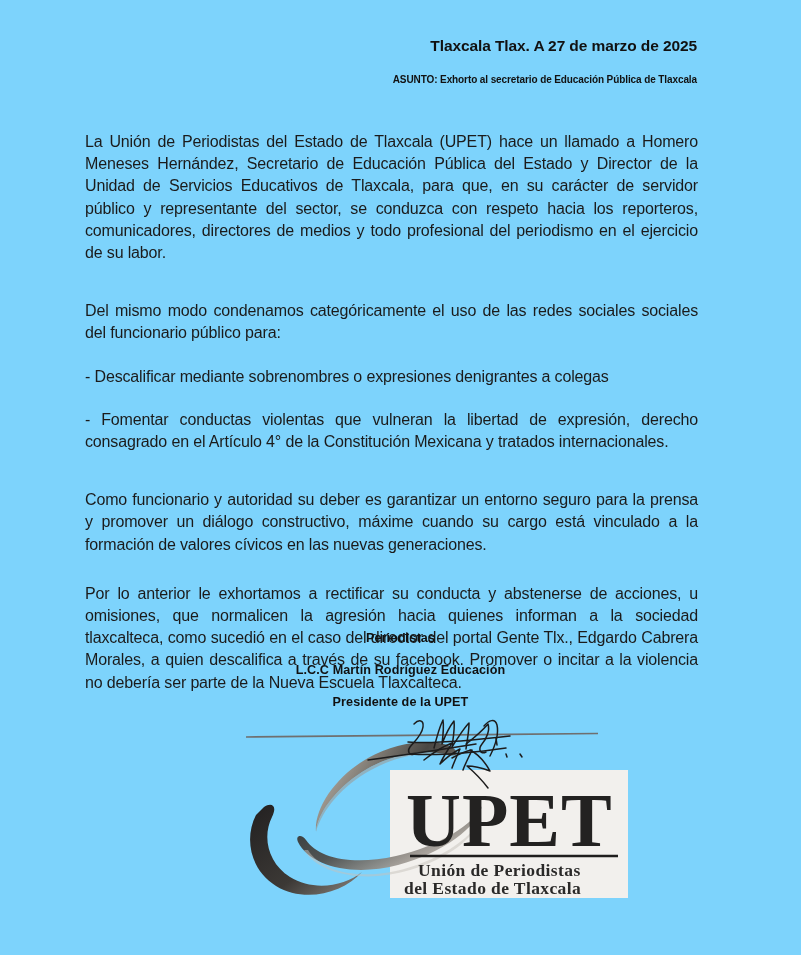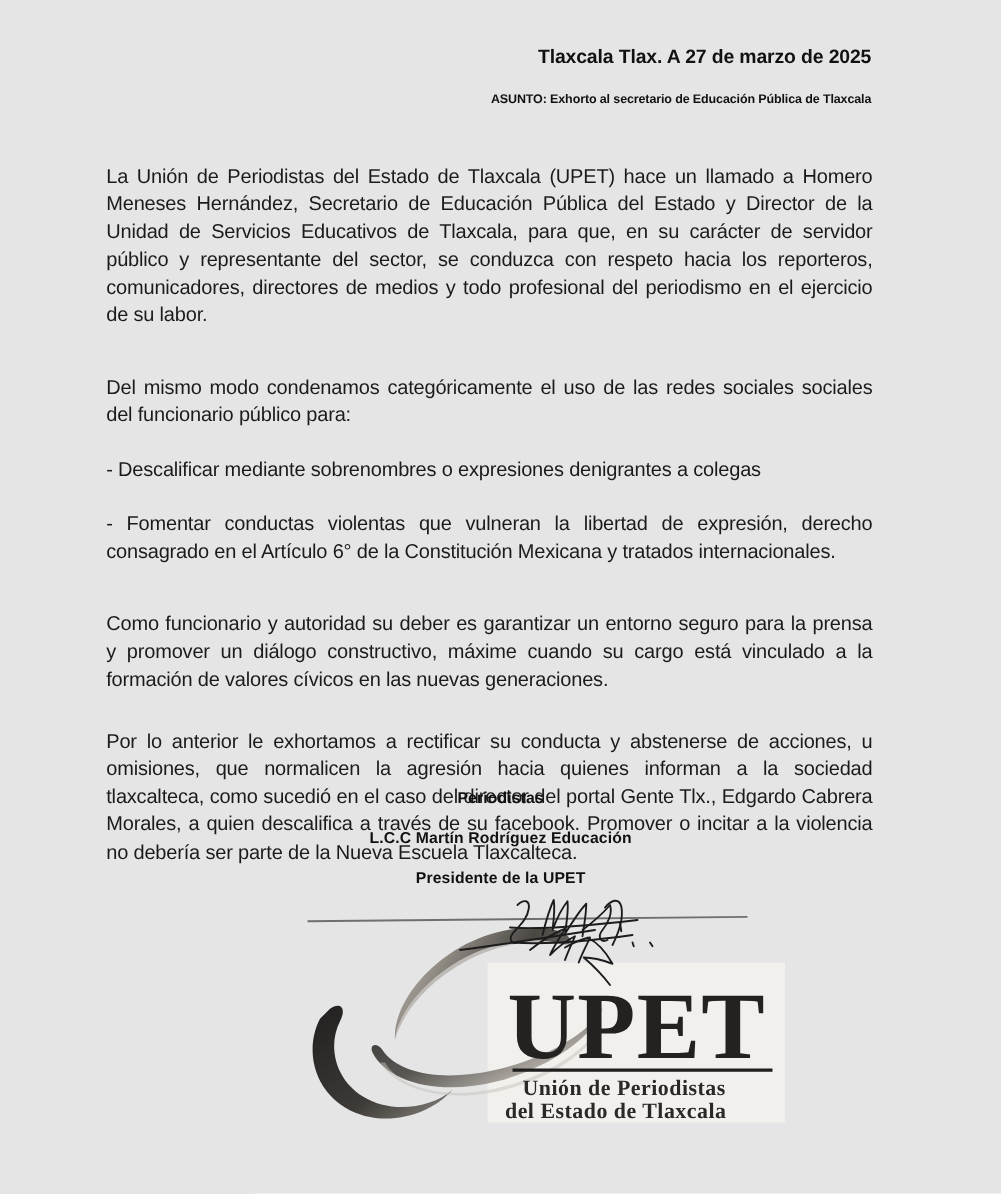--- a/index.html
+++ b/index.html
@@ -14,21 +14,21 @@
     position: relative;
     overflow: hidden;
     font-family: "Liberation Sans", sans-serif;
     color: #1a1a1a;
     -webkit-font-smoothing: antialiased;
   }
 
   .page {
     position: absolute;
     inset: 0;
-    background: #e5e5e5;
+    background: #7dd3fc;
   }
 
   
   .header-block {
     position: absolute;
     left: 85px;
     top: 36px;
     width: 612px;
   }
   .date-line {
@@ -110,21 +110,21 @@
   </div>
 
   <div class="body-block">
 
     <p class="para">La Unión de Periodistas del Estado de Tlaxcala (UPET) hace un llamado a Homero Meneses Hernández, Secretario de Educación Pública del Estado y Director de la Unidad de Servicios Educativos de Tlaxcala, para que, en su carácter de servidor público y representante del sector, se conduzca con respeto hacia los reporteros, comunicadores, directores de medios y todo profesional del periodismo en el ejercicio de su labor.</p>
 
     <p class="para gap-lg">Del mismo modo condenamos categóricamente el uso de las redes sociales sociales del funcionario público para:</p>
 
     <p class="para nojust gap-md">- Descalificar mediante sobrenombres o expresiones denigrantes a colegas</p>
 
-    <p class="para gap-md">- Fomentar conductas violentas que vulneran la libertad de expresión, derecho consagrado en el Artículo 6° de la Constitución Mexicana y tratados internacionales.</p>
+    <p class="para gap-md">- Fomentar conductas violentas que vulneran la libertad de expresión, derecho consagrado en el Artículo 4° de la Constitución Mexicana y tratados internacionales.</p>
 
     <p class="para gap-lg">Como funcionario y autoridad su deber es garantizar un entorno seguro para la prensa y promover un diálogo constructivo, máxime cuando su cargo está vinculado a la formación de valores cívicos en las nuevas generaciones.</p>
 
     <p class="para gap-sm">Por lo anterior le exhortamos a rectificar su conducta y abstenerse de acciones, u omisiones, que normalicen la agresión hacia quienes informan a la sociedad tlaxcalteca, como sucedió en el caso del director del portal Gente Tlx., Edgardo Cabrera Morales, a quien descalifica a través de su facebook. Promover o incitar a la violencia no debería ser parte de la Nueva Escuela Tlaxcalteca.</p>
 
   </div>
 
   <div class="sign-block">
     <div class="sign-line l1">Periodistas</div>
     <div class="sign-line l2">L.C.C Martín Rodríguez Educación</div>

